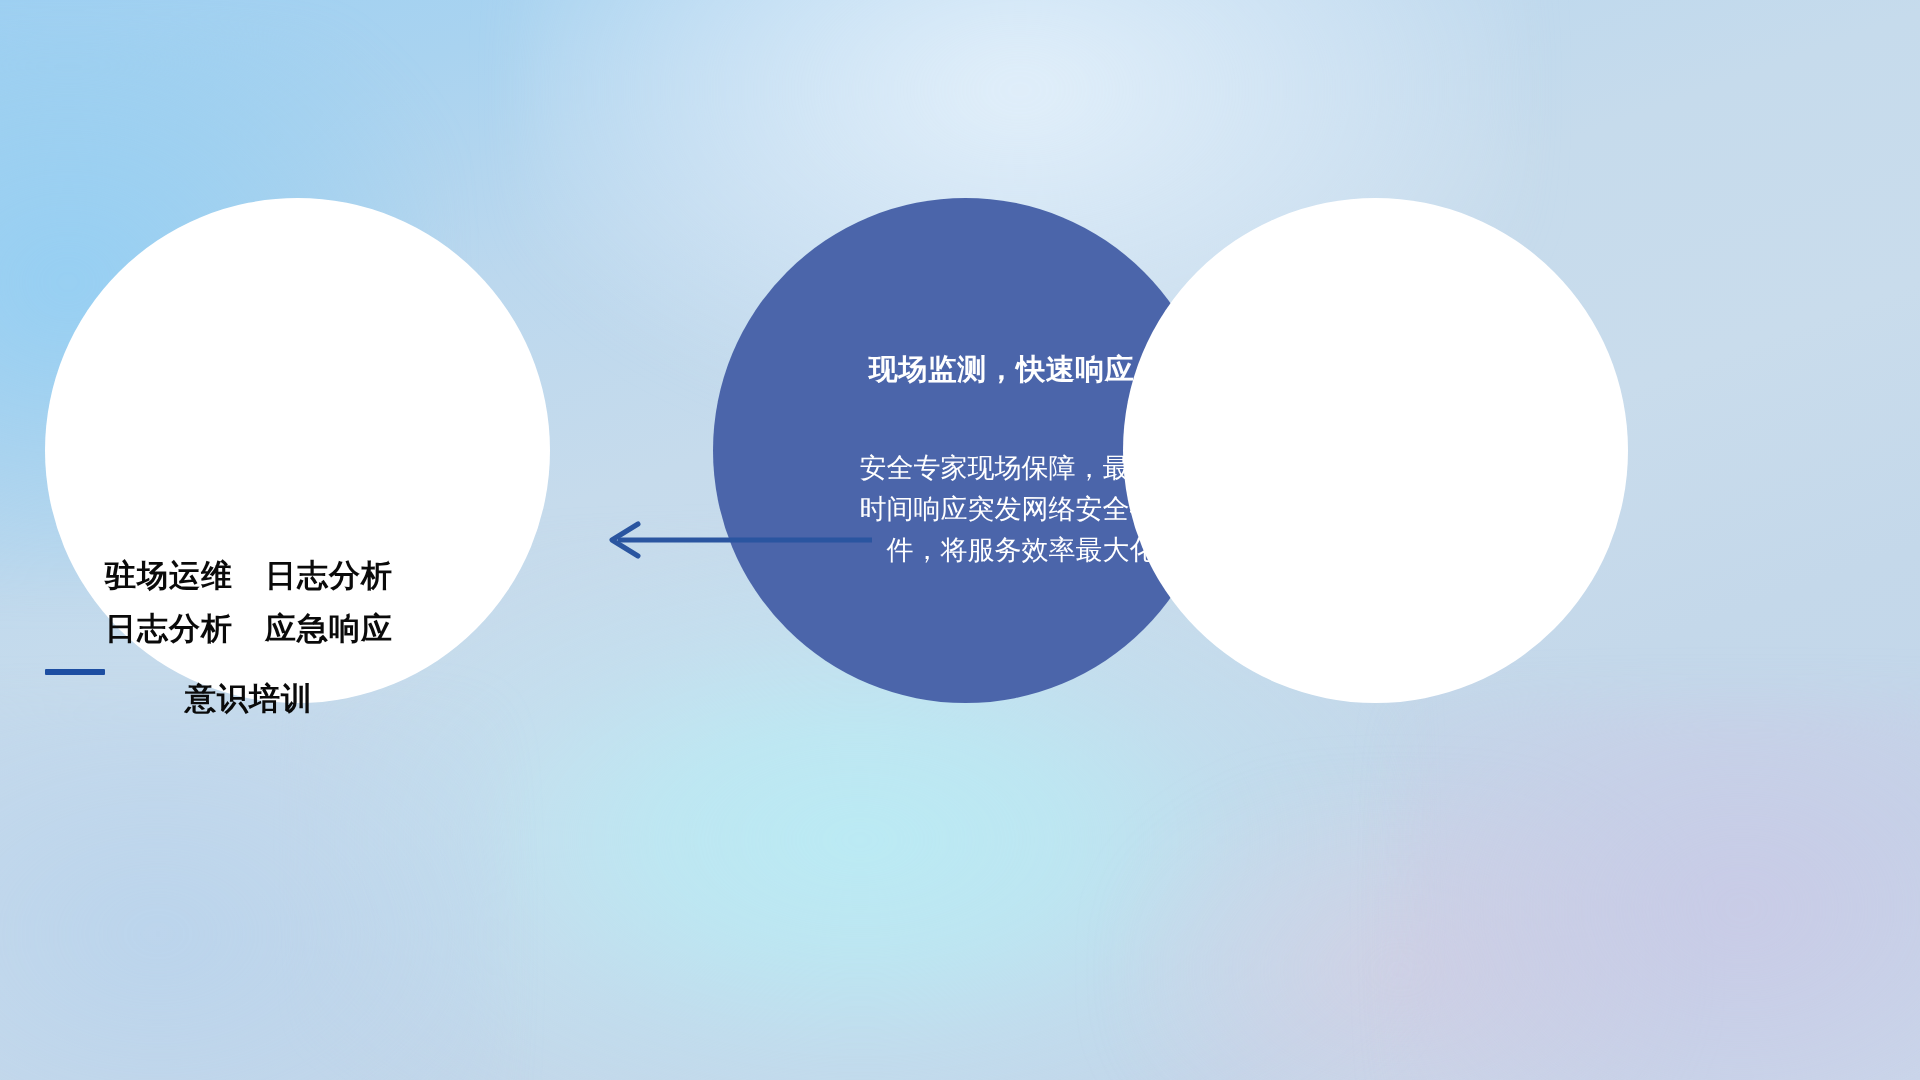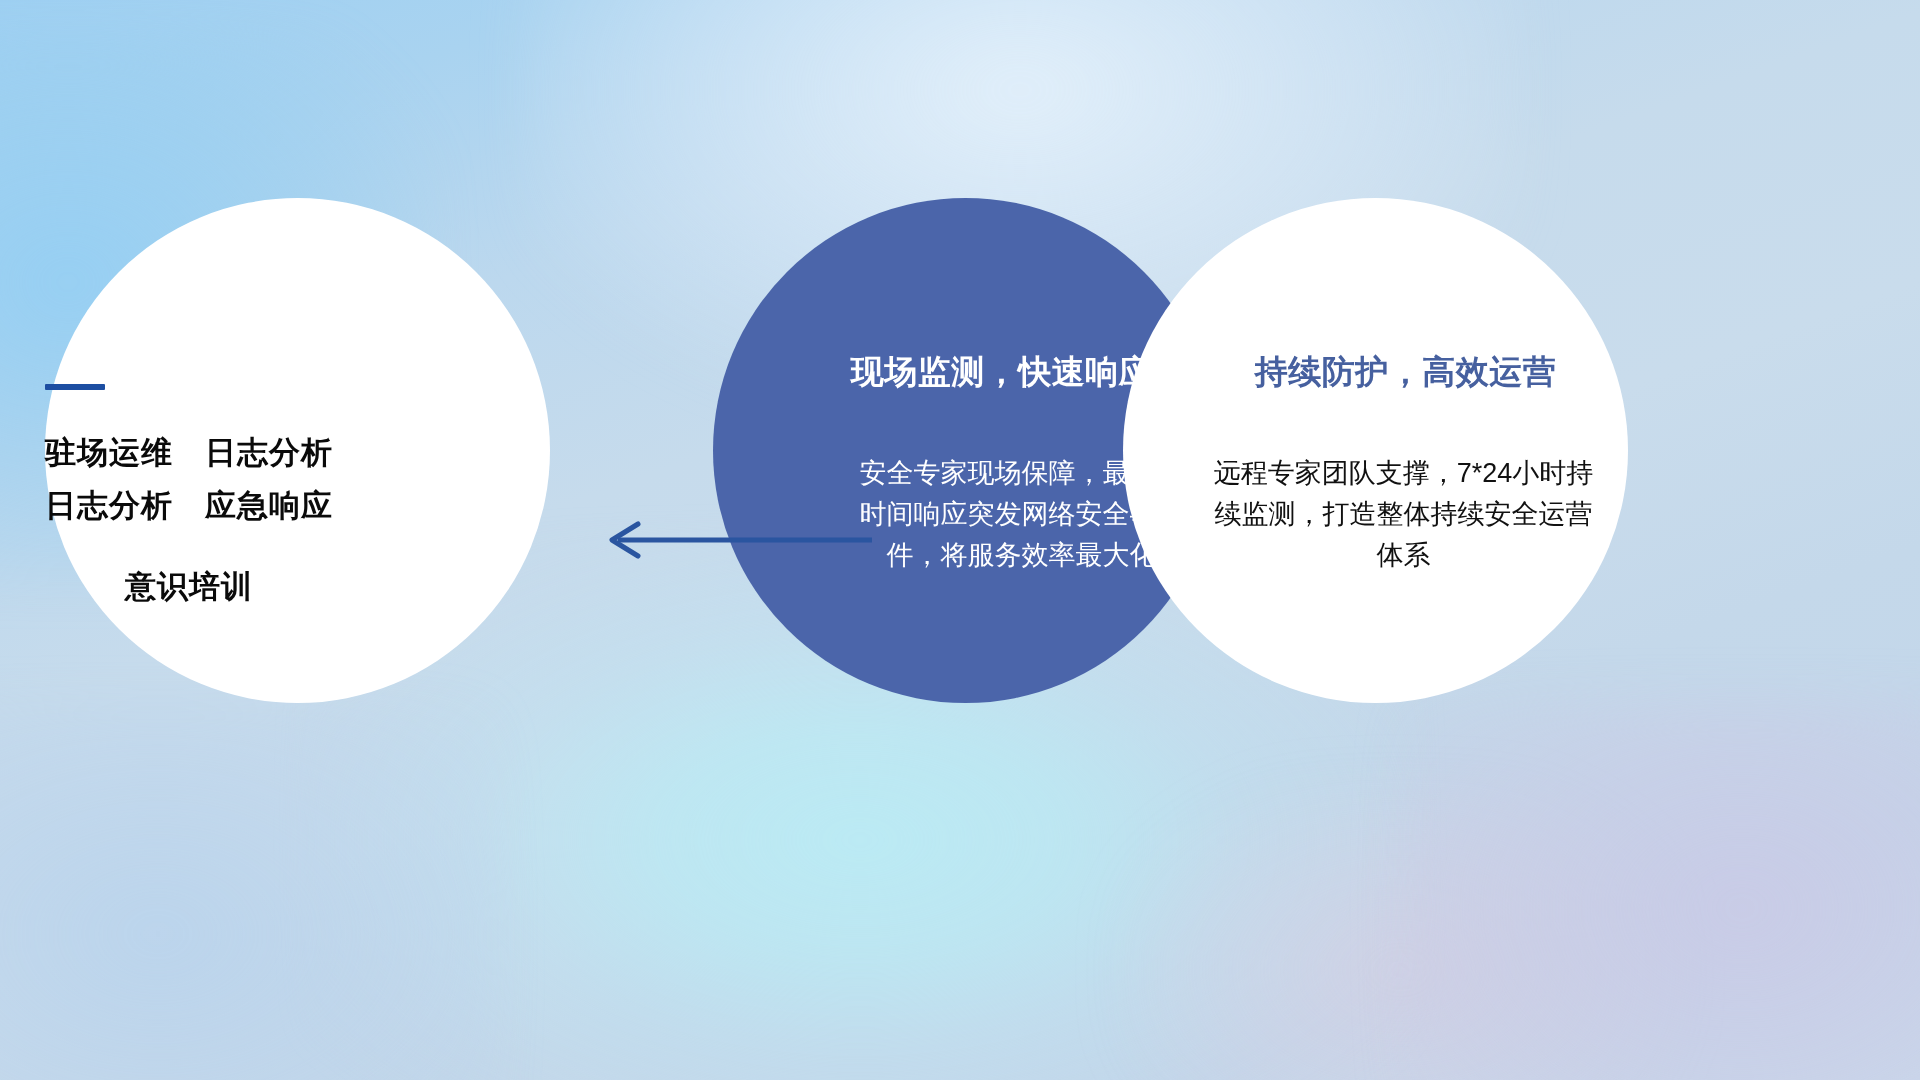--- a/index.html
+++ b/index.html
@@ -131,26 +131,26 @@
     top: 198px;
     width: 505px;
     height: 505px;
     background: #ffffff;
   }
 
   
   .left-inner {
     position: absolute;
     left: 45px;
-    top: 198px;
-    width: 505px;
-    height: 505px;
-    display: flex;
-    flex-direction: column;
-    align-items: flex-start;
+    top: 214px;
+    width: 505px;
+    height: 505px;
+    display: flex;
+    flex-direction: row;
+    align-items: flex-end;
     justify-content: flex-start;
     padding-top: 186px;
     box-sizing: border-box;
   }
   .rule {
     width: 60px;
     height: 6px;
     background: #1d4ea2;
     border-radius: 1px;
     margin-bottom: 44px;
@@ -163,38 +163,38 @@
   }
   .left-line {
     font-size: 31px;
     font-weight: 700;
     color: #0a0a0a;
     letter-spacing: 1px;
     line-height: 1.25;
     white-space: pre;
   }
   .left-line.last {
-    margin-top: 28px;
+    margin-top: 18px;
   }
 
   
   .mid-inner {
     position: absolute;
     left: 713px;
     top: 198px;
     width: 505px;
     height: 505px;
     display: flex;
     flex-direction: column;
     align-items: center;
     padding-top: 152px;
     box-sizing: border-box;
   }
   .mid-title {
-    font-size: 33px;
+    font-size: 29px;
     font-weight: 700;
     color: #ffffff;
     letter-spacing: 0.5px;
     white-space: nowrap;
     position: relative;
     left: 36px;
   }
   .mid-body {
     margin-top: 58px;
     font-size: 27px;
@@ -279,18 +279,14 @@
       <div class="left-line">日志分析　应急响应</div>
       <div class="left-line last">意识培训</div>
     </div>
   </div>
 
   <div class="mid-inner">
     <div class="mid-title">现场监测，快速响应</div>
     <div class="mid-body">安全专家现场保障，最短时间响应突发网络安全事件，将服务效率最大化</div>
   </div>
 
-  <div class="right-inner">
-    <div class="right-title">持续防护，高效运营</div>
-    <div class="right-body">远程专家团队支撑，7*24小时持续监测，打造整体持续安全运营体系</div>
-  </div>
 
 </div>
 
 </body></html>

